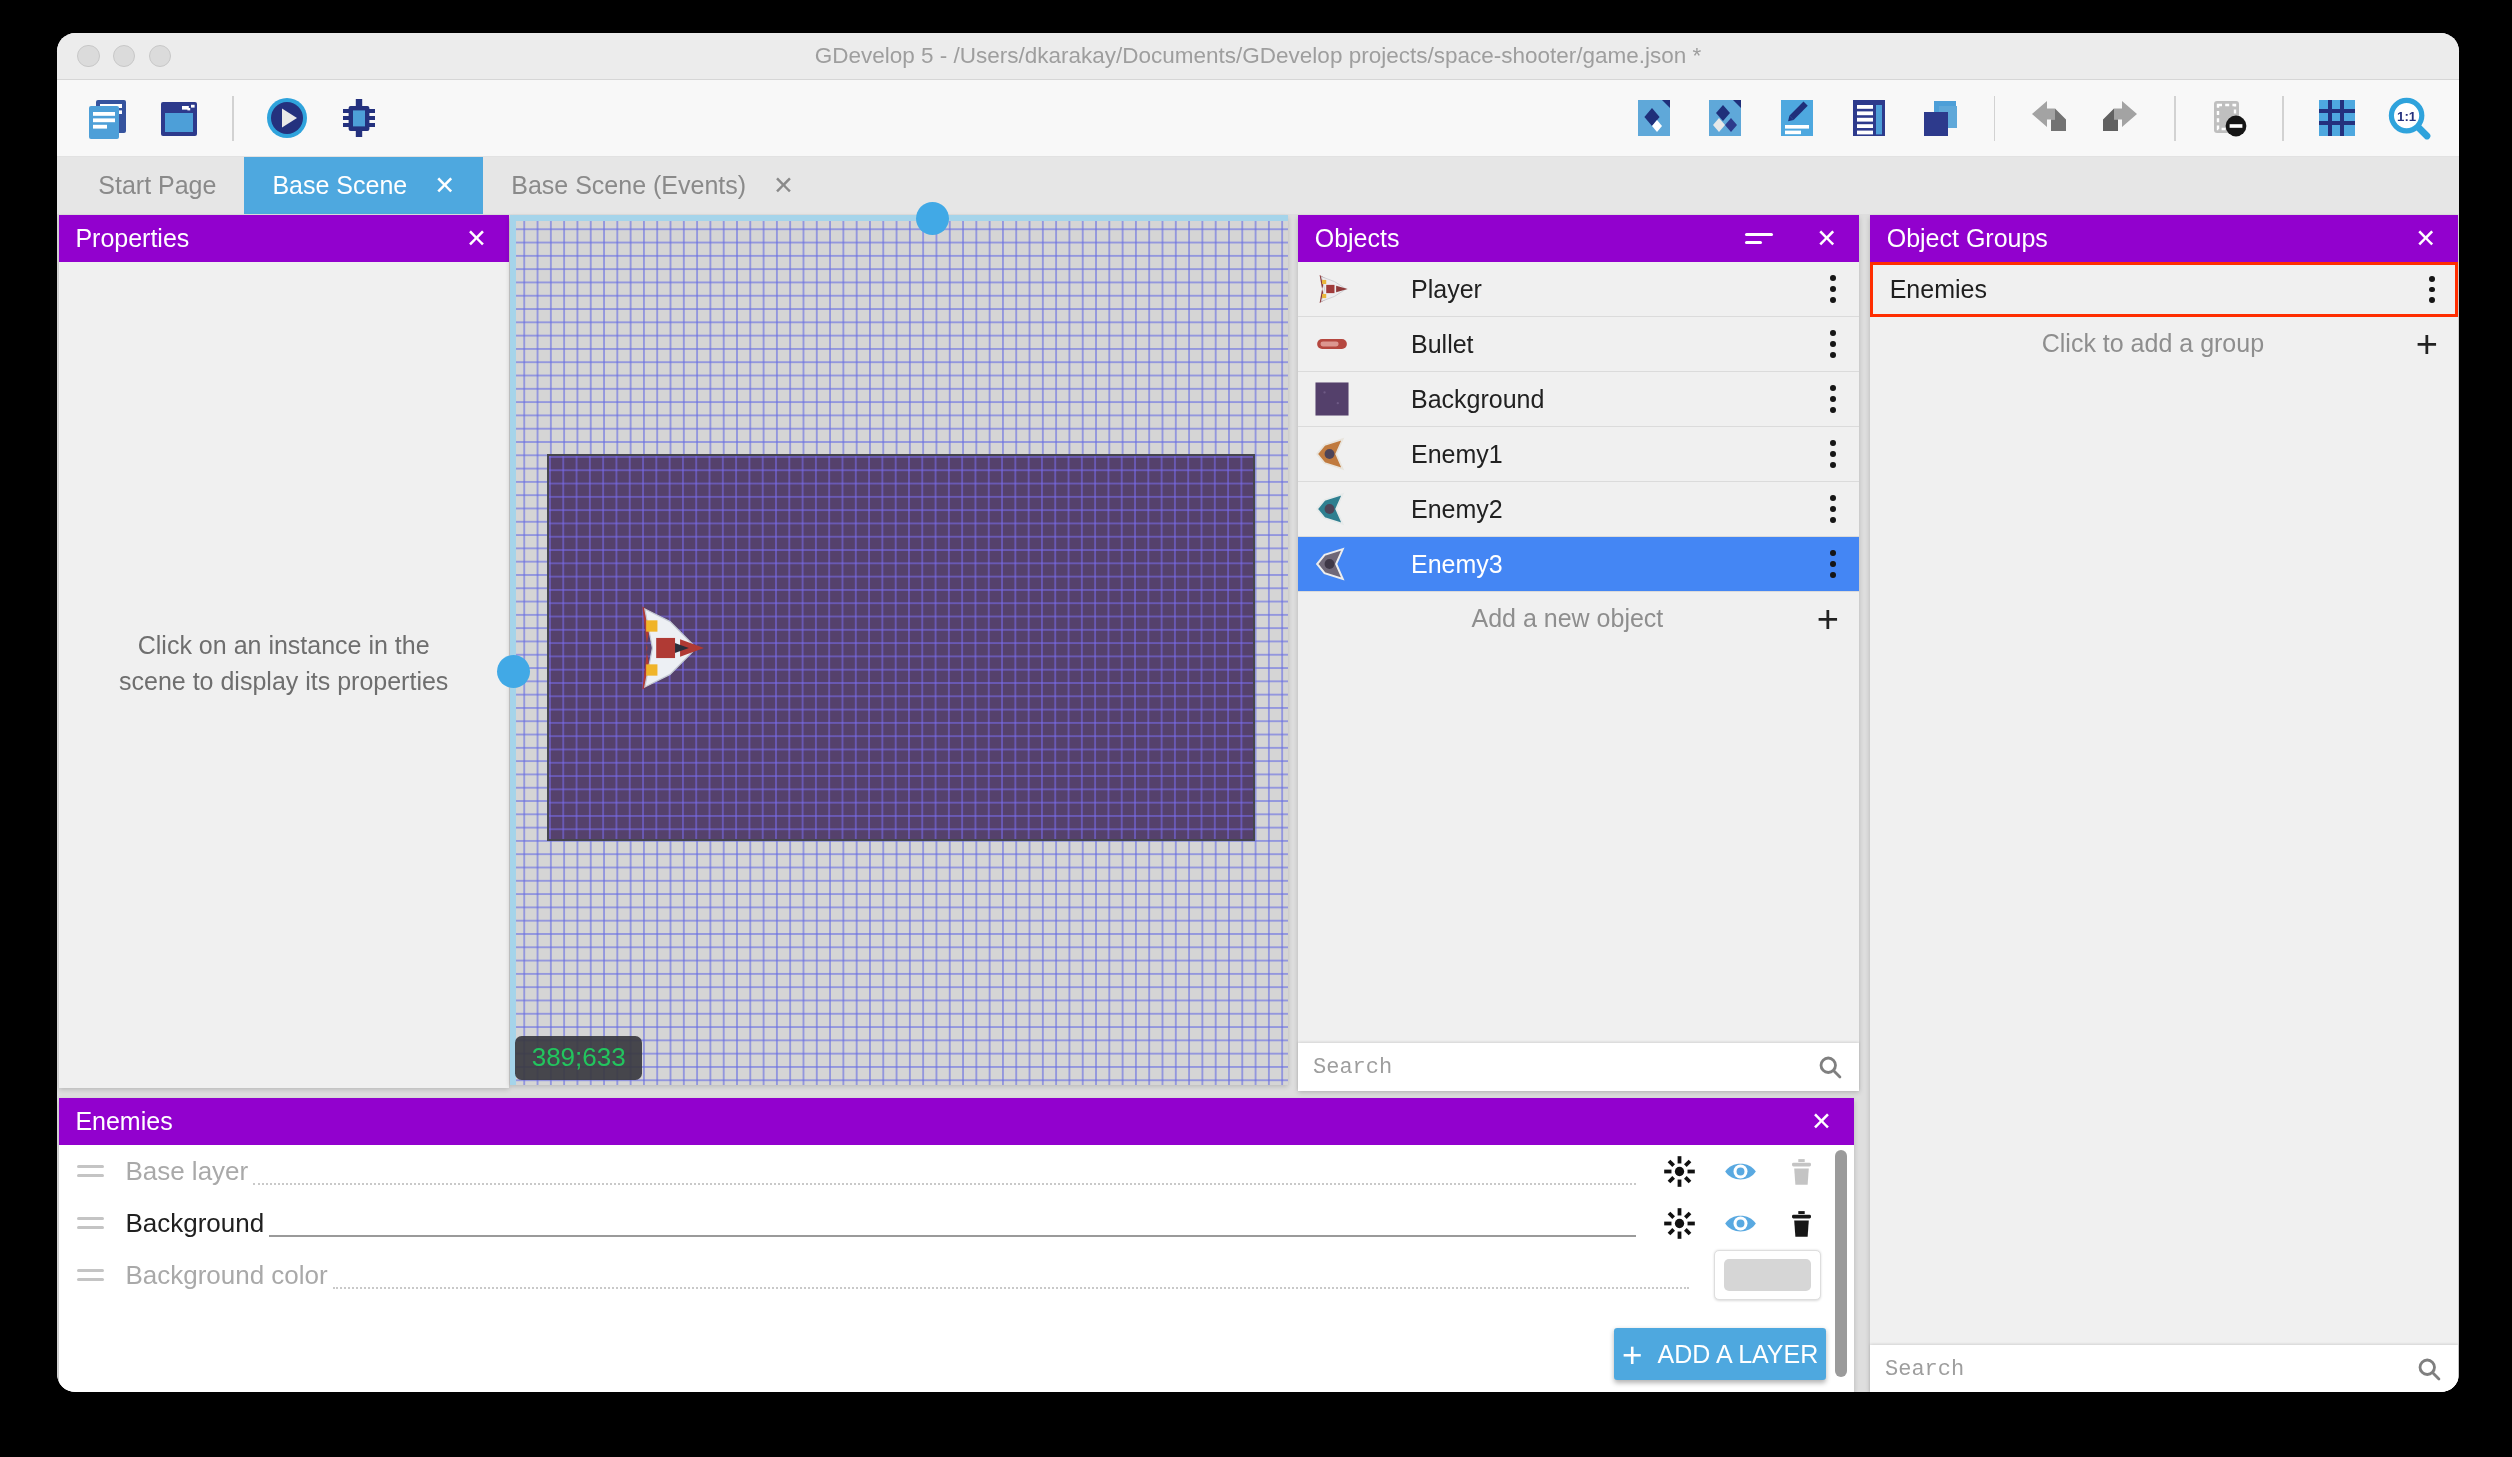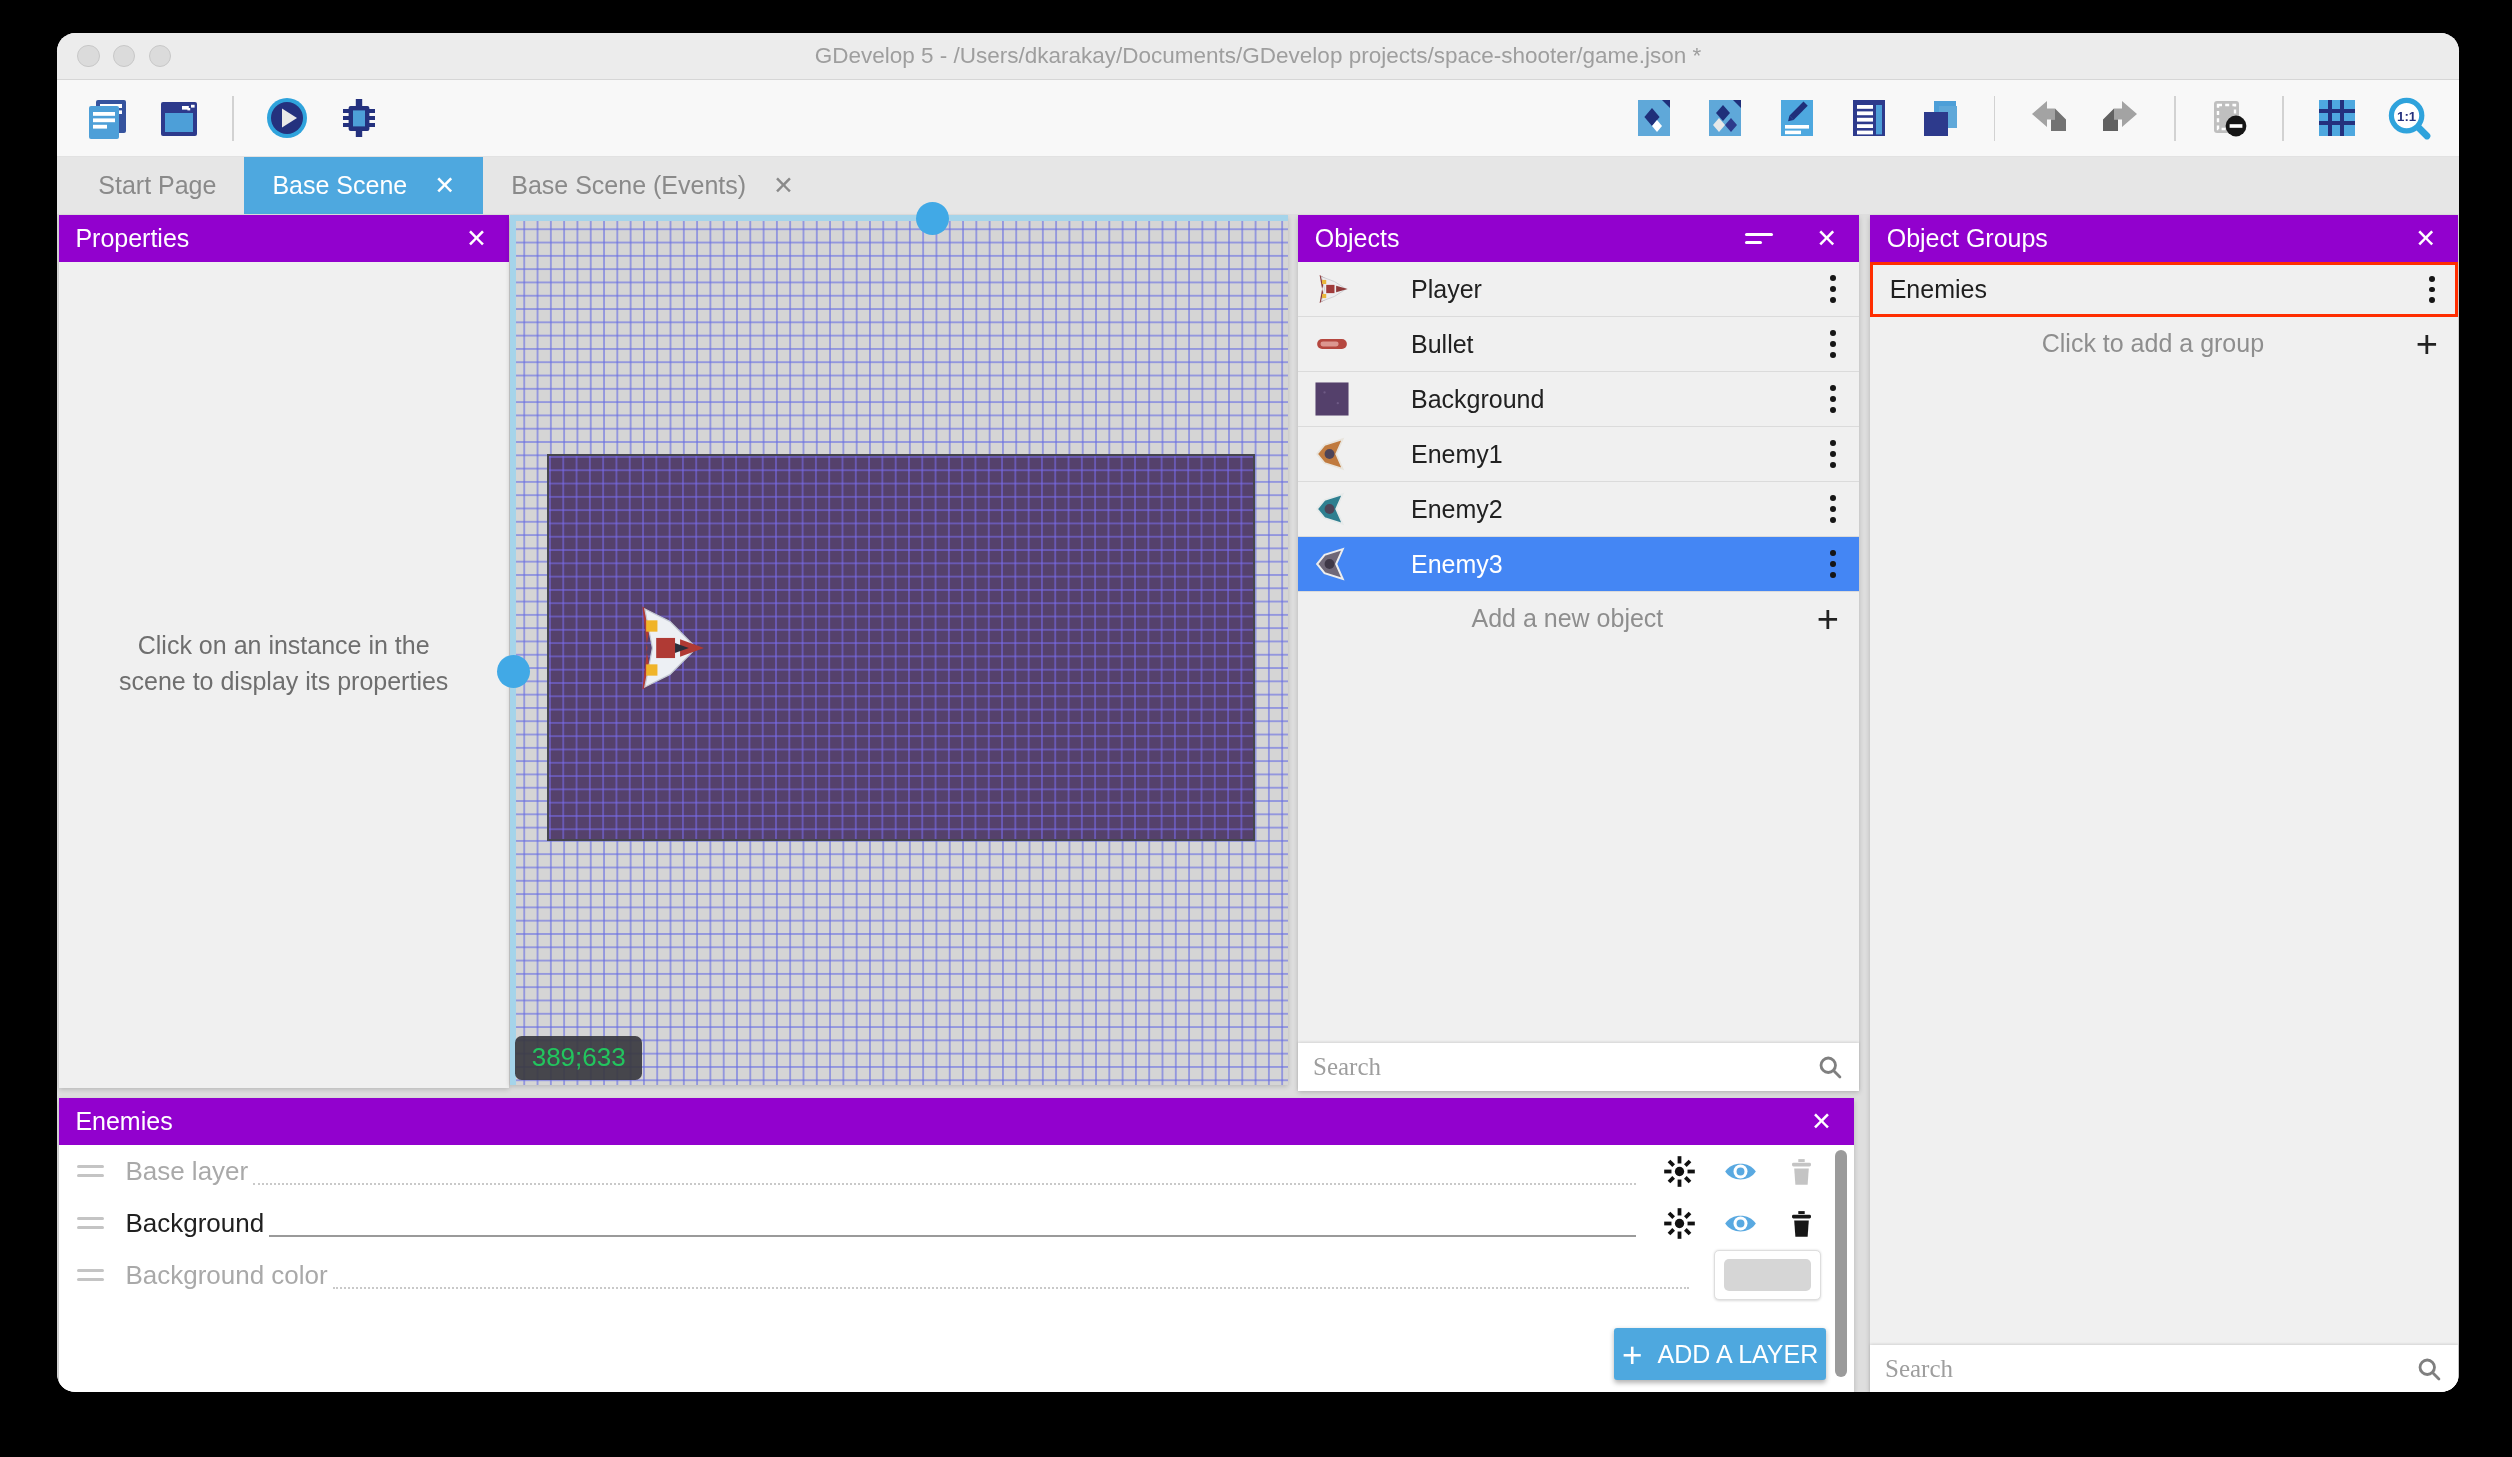--- a/index.html
+++ b/index.html
@@ -73,22 +73,22 @@
   .thumb svg { width:38px; height:38px; }
   .obj-name { margin-left:60px; font-size:25px; color:#212121; flex:1; }
   .obj-row.selected .obj-name { color:#FFFFFF; }
   .kebab { display:flex; flex-direction:column; gap:5px; padding:5px 8.3px; cursor:pointer; }
   .kebab i { width:5.8px; height:5.8px; border-radius:50%; background:#161616; }
   .add-row { height:53px; display:flex; align-items:center; padding:0 20px; cursor:pointer; }
   .add-label { flex:1; text-align:center; font-size:25px; color:#8E8E8E; }
   .plus { font-size:38px; font-weight:300; color:#222; line-height:1; }
   .searchbar { position:absolute; left:0; right:0; bottom:0; height:48px; background:#FFF;
                display:flex; align-items:center; padding:0 15px; box-shadow:0 -0.8px 2.5px rgba(0,0,0,.12); }
-  .searchbar input { flex:1; border:none; outline:none; font-size:25px; color:#555; background:transparent;
-                     font-family:Liberation Serif, serif; }
+  .searchbar input { flex:1; border:none; outline:none; font-size:22px; color:#555; background:transparent;
+                     font-family:Liberation Mono, monospace; }
   .searchbar input::placeholder { color:#9E9E9E; }
   .searchbar svg { width:28px; height:28px; }
 
   
   .groups { left:1813px; top:0; width:588px; height:1178px; }
   .group-row { height:55px; display:flex; align-items:center; padding:0 11.7px;
                background:#F0F0F0; cursor:pointer; border:3.3px solid #FF2D00; }
   .group-name { flex:1; font-size:25px; color:#1E1E1E; padding-left:5px; }
 
   

